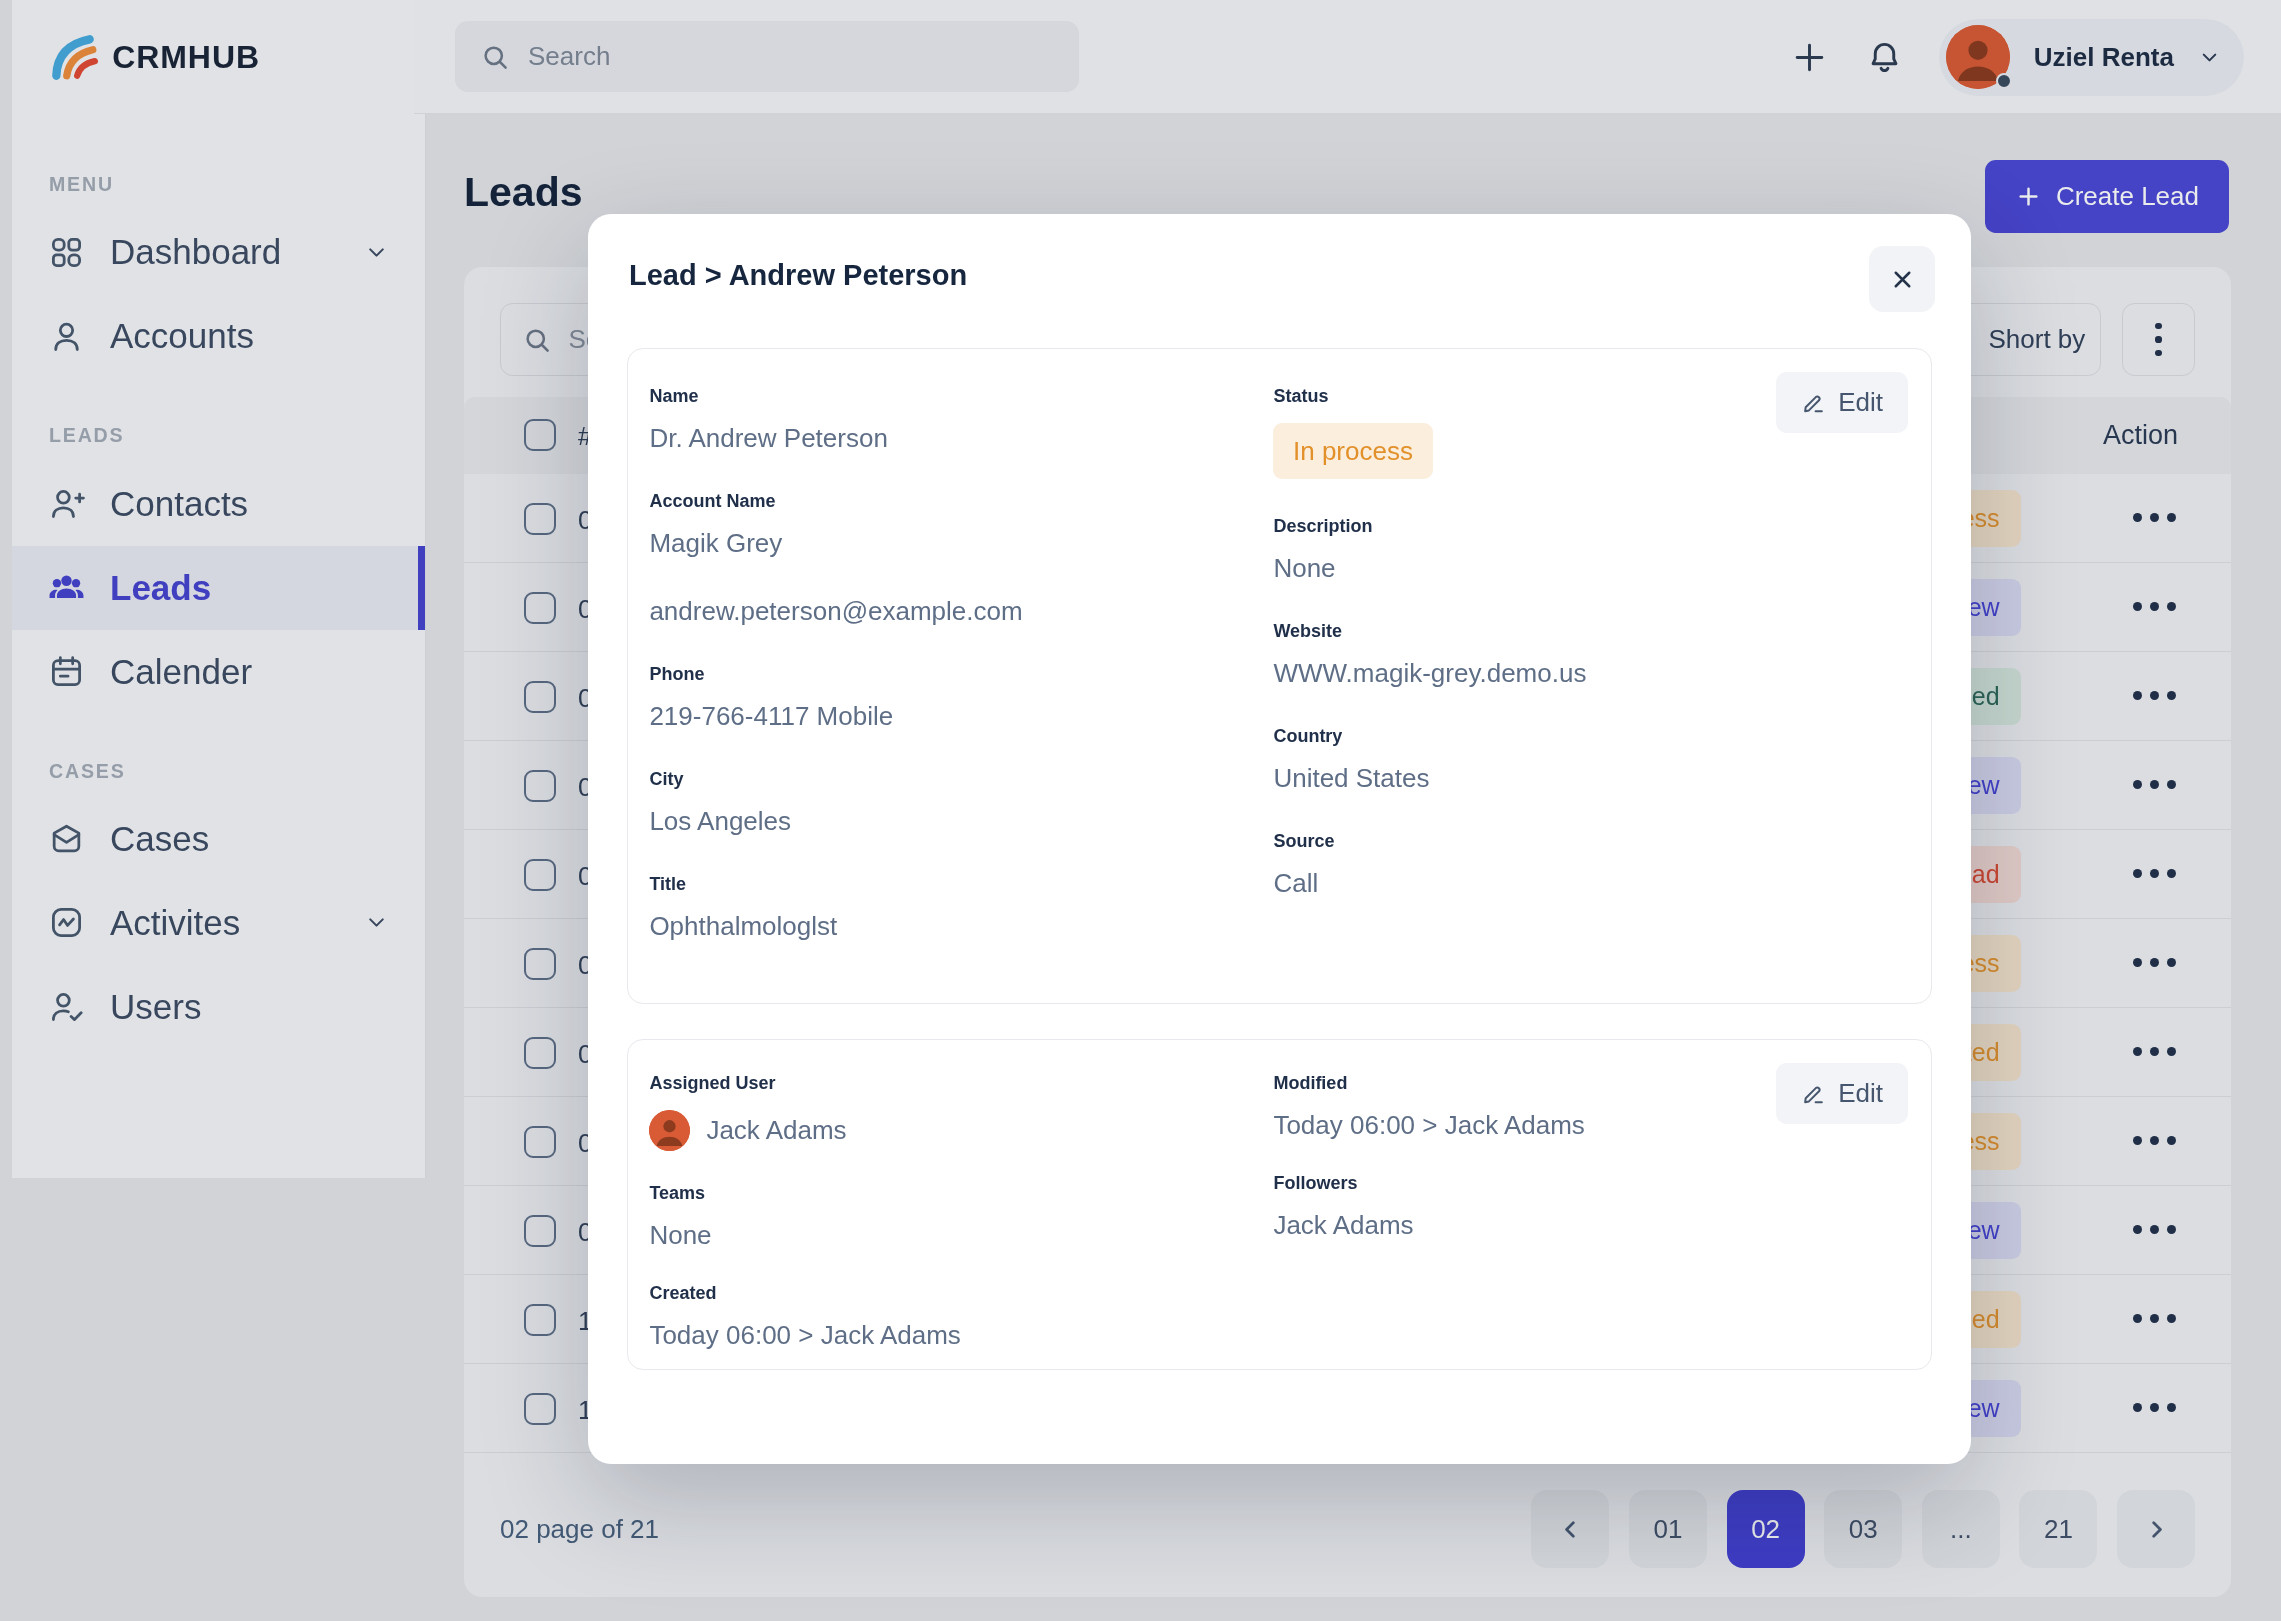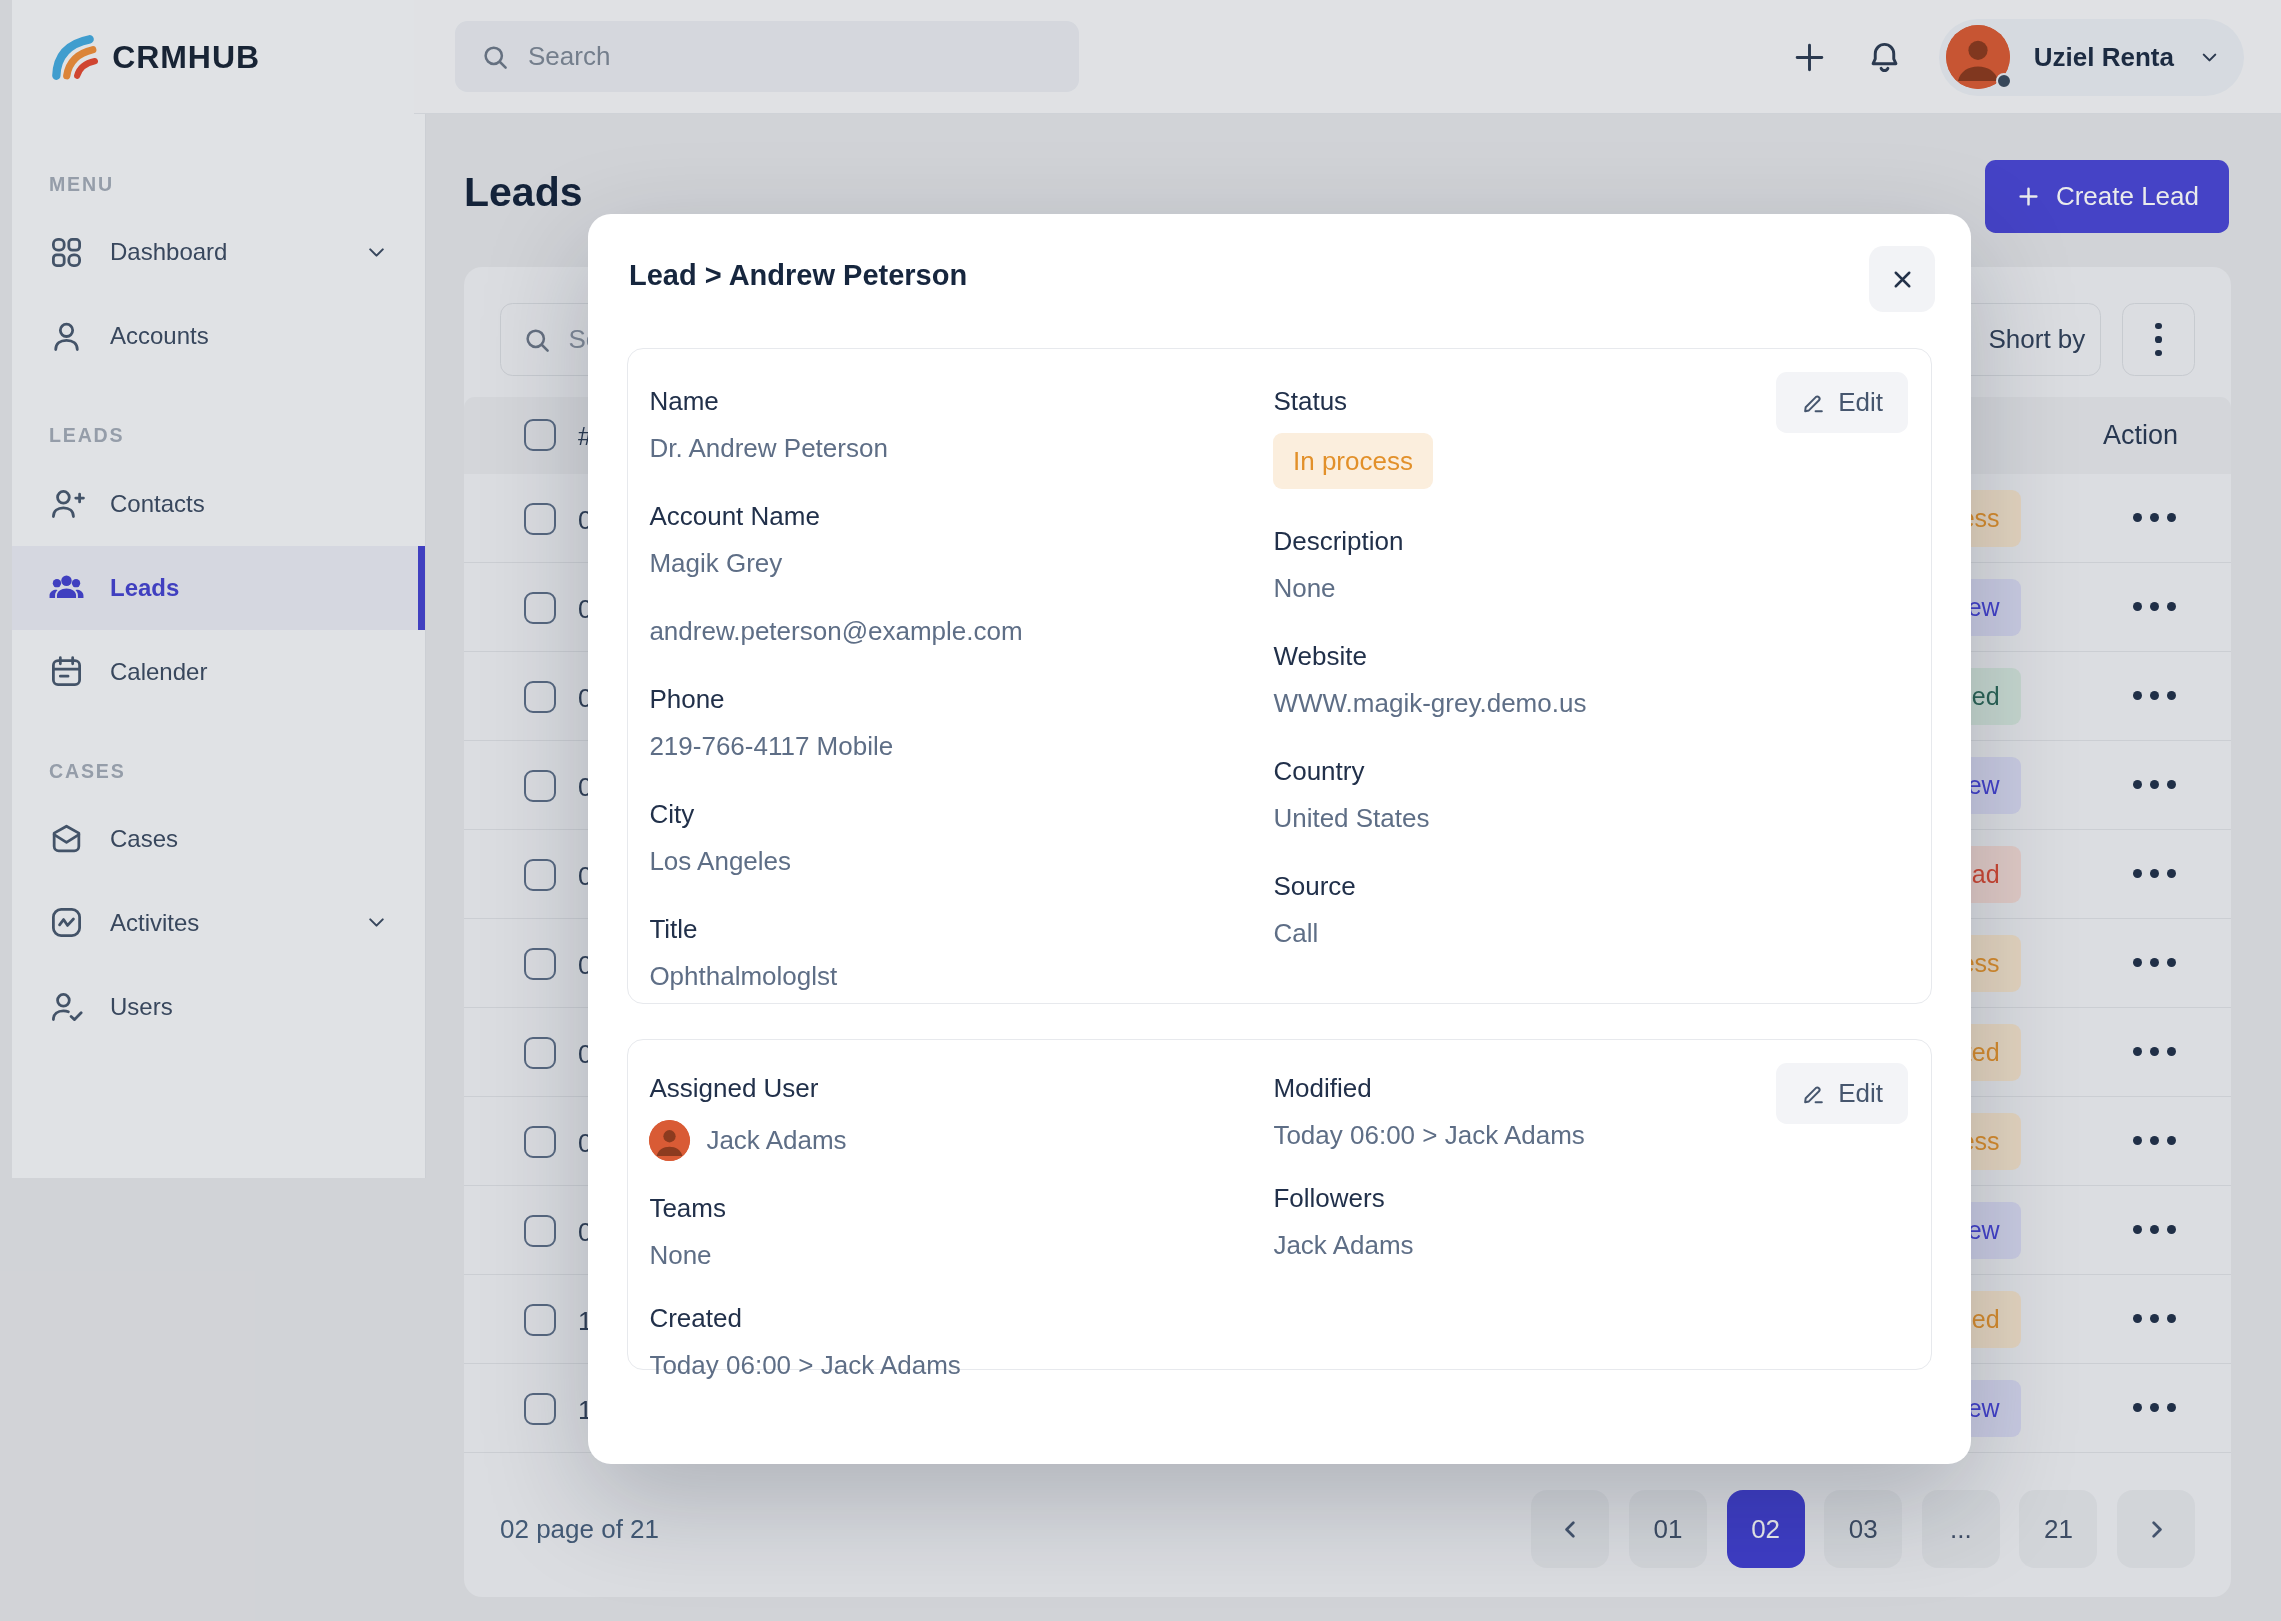--- a/index.html
+++ b/index.html
@@ -6,21 +6,21 @@
   html,body { width:2281px; height:1622px; overflow:hidden; }
   body { position:relative; background:#E4E5E8; font-family:"Liberation Sans", sans-serif; color:#2A3A52; }
   svg { display:block; }
 
   
   .sidebar { position:absolute; left:12px; top:0; width:414px; height:1178px; background:#F5F6F8; border-right:1.8px solid #DFE1E5; z-index:10; }
   .logo { display:flex; align-items:center; gap:14.3px; height:114px; padding-left:36px; }
   .logo-text { font-size:32px; font-weight:800; letter-spacing:0.9px; color:#1A2637; }
   .side-label { font-size:19.6px; letter-spacing:1.8px; color:#A2AAB6; margin:46px 0 14.3px 37px; font-weight:700; }
   .side-label.first { margin-top:59px; }
-  .side-item { position:relative; display:flex; align-items:center; gap:25px; height:84px; padding:0 36px; font-size:24px; color:#3D4C63; cursor:pointer; }
+  .side-item { position:relative; display:flex; align-items:center; gap:25px; height:84px; padding:0 36px; font-size:35px; color:#3D4C63; cursor:pointer; }
   .side-item .mi { width:37px; height:37px; color:#49596F; }
   .side-item .mi svg { width:37px; height:37px; stroke:currentColor; fill:none; stroke-width:1.8; stroke-linecap:round; stroke-linejoin:round; }
   .side-item.active { background:#E8EAF2; color:#4543CF; font-weight:700; }
   .side-item.active::after { content:""; position:absolute; right:0; top:0; bottom:0; width:7.1px; background:#4543CF; }
   .side-item.active .mi svg { stroke:none; fill:#4543CF; }
   .side-chevron { margin-left:auto; color:#3D4C63; }
   .side-chevron svg { width:25px; height:25px; stroke:currentColor; fill:none; stroke-width:2; stroke-linecap:round; stroke-linejoin:round; }
 
   
   .topbar { position:absolute; left:414px; right:0; top:0; height:114px; background:#F4F5F7; border-bottom:1.8px solid #E2E4E8; z-index:10; }
@@ -86,21 +86,21 @@
   
   .modal { position:absolute; left:588px; top:214px; width:1383px; height:1250px; background:#FFFFFF; border-radius:23px; z-index:40; box-shadow:0 36px 107px rgba(15,23,42,0.22); }
   .m-title { position:absolute; left:41px; top:45px; font-size:29px; font-weight:700; color:#16263E; }
   .m-close { position:absolute; right:36px; top:32px; width:66px; height:66px; border-radius:14.3px; background:#F2F3F6; display:flex; align-items:center; justify-content:center; cursor:pointer; }
   .m-close svg { width:27px; height:27px; stroke:#24324A; fill:none; stroke-width:2.2; stroke-linecap:round; }
   .m-card { position:absolute; left:39px; right:39px; border:1.8px solid #E7E9ED; border-radius:16px; padding:37px 25px 9px 21.4px; display:grid; grid-template-columns:624px 1fr; }
   .m-card.card1 { top:134px; height:656px; }
   .m-card.card2 { top:825px; height:331px; padding-top:33px; }
   .field { margin-bottom:37px; }
   .card2 .field { margin-bottom:32px; }
-  .f-label { font-size:26px; font-weight:400; color:#21304A; margin-bottom:16px; }
+  .f-label { font-size:18px; font-weight:700; color:#21304A; margin-bottom:16px; }
   .f-value { font-size:26px; color:#5E6E86; }
   .f-value.badge { display:inline-block; padding:12.5px 19.6px; border-radius:9px; background:#FBEEDD; color:#E2902A; }
   .f-value.with-avatar { display:flex; align-items:center; gap:16px; }
   .avatar-sm { width:41px; height:41px; border-radius:50%; background:#D95B35; position:relative; overflow:hidden; flex:none; }
   .avatar-sm svg { position:absolute; inset:0; }
   .edit-btn { position:absolute; top:23px; right:23px; height:61px; padding:0 25px; background:#F3F4F7; border-radius:10.7px; display:flex; align-items:center; gap:12.5px; font-size:26px; color:#46566E; cursor:pointer; }
   .edit-btn svg { width:25px; height:25px; stroke:#46566E; fill:none; stroke-width:1.9; stroke-linecap:round; stroke-linejoin:round; }
 </style>
 </head>
 <body>

